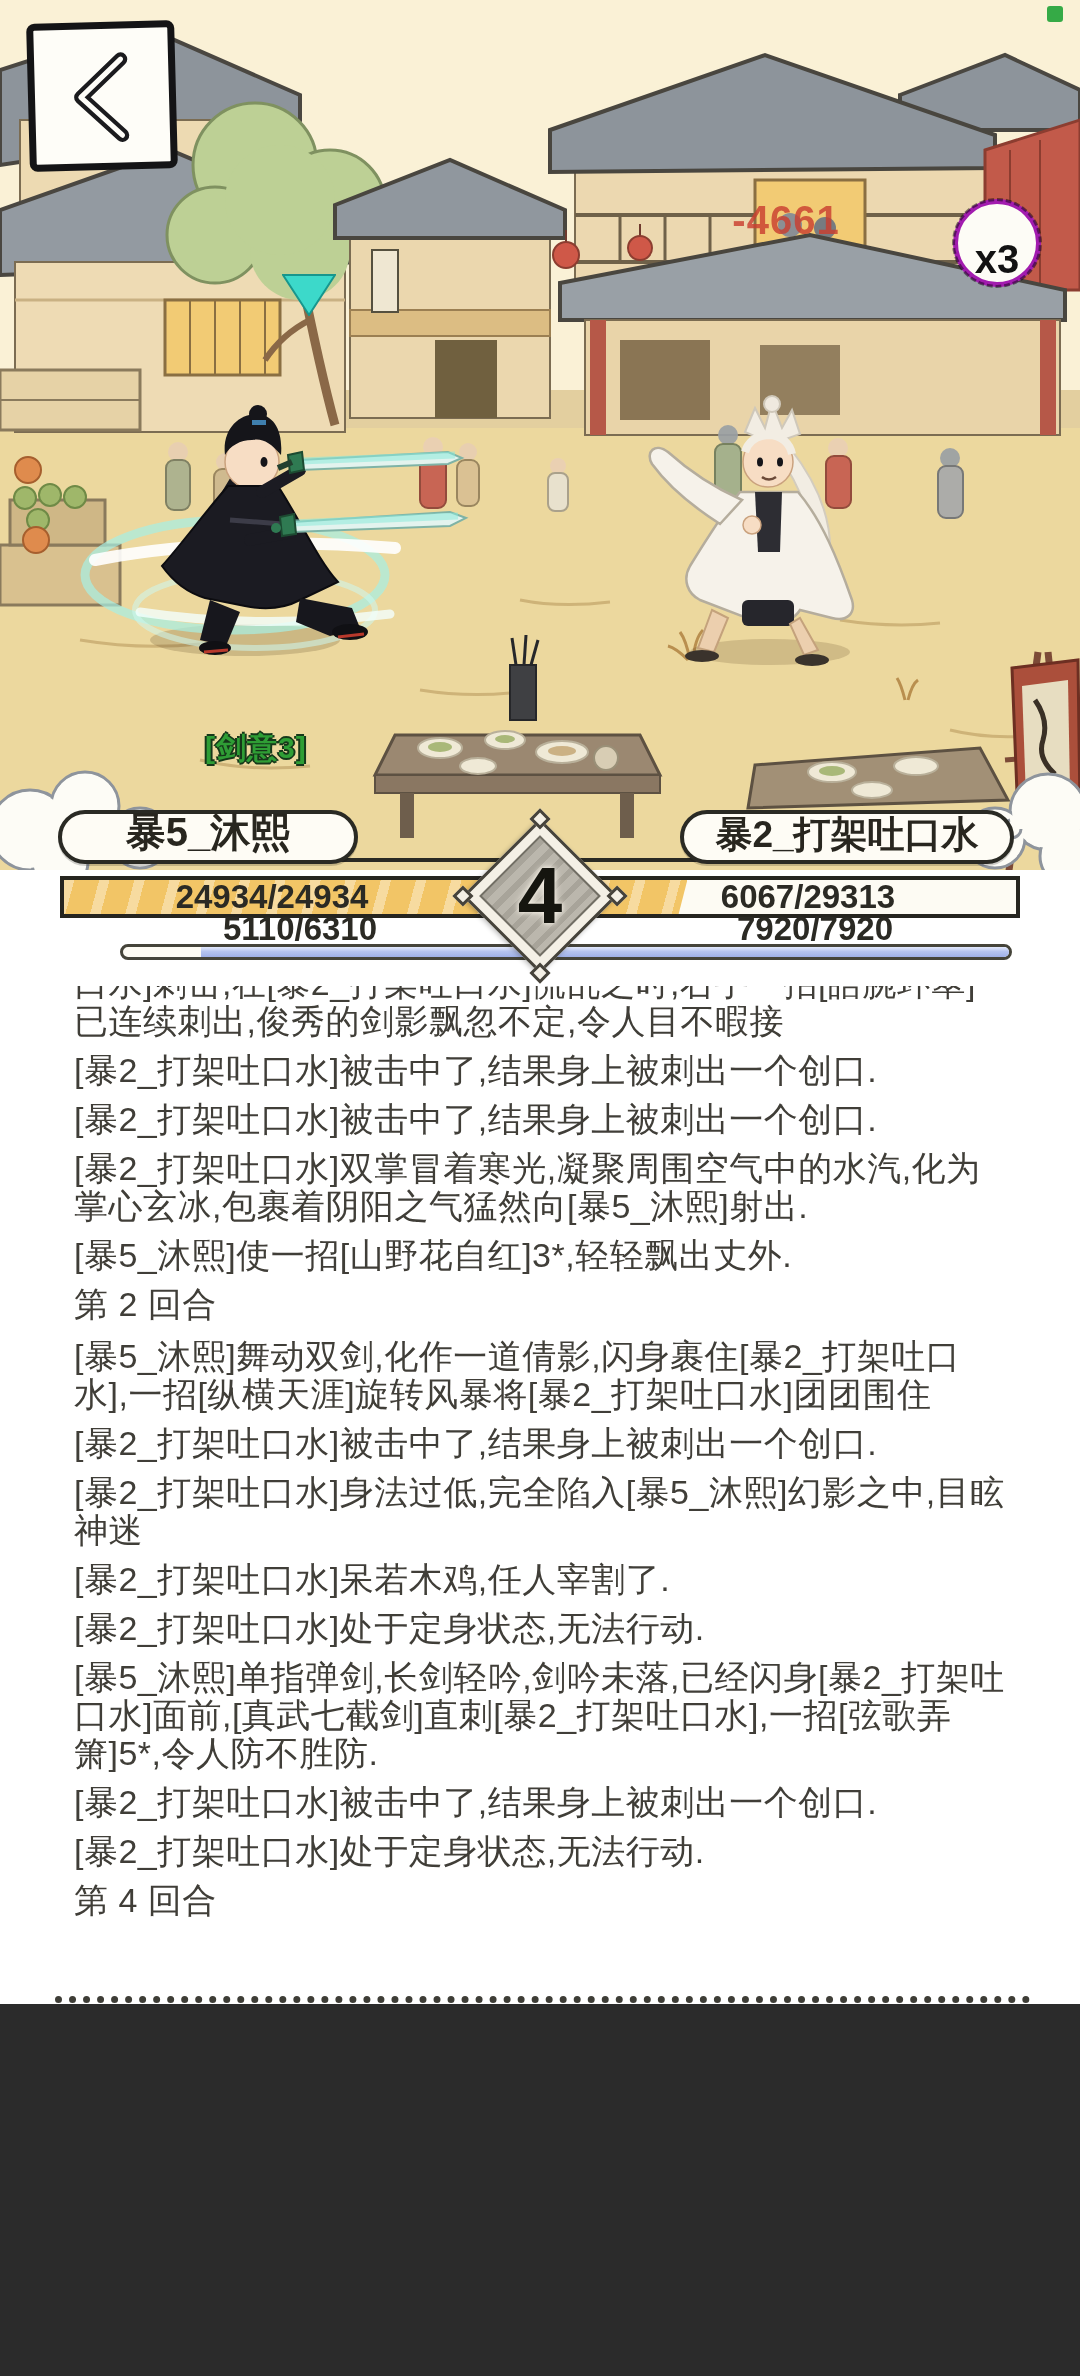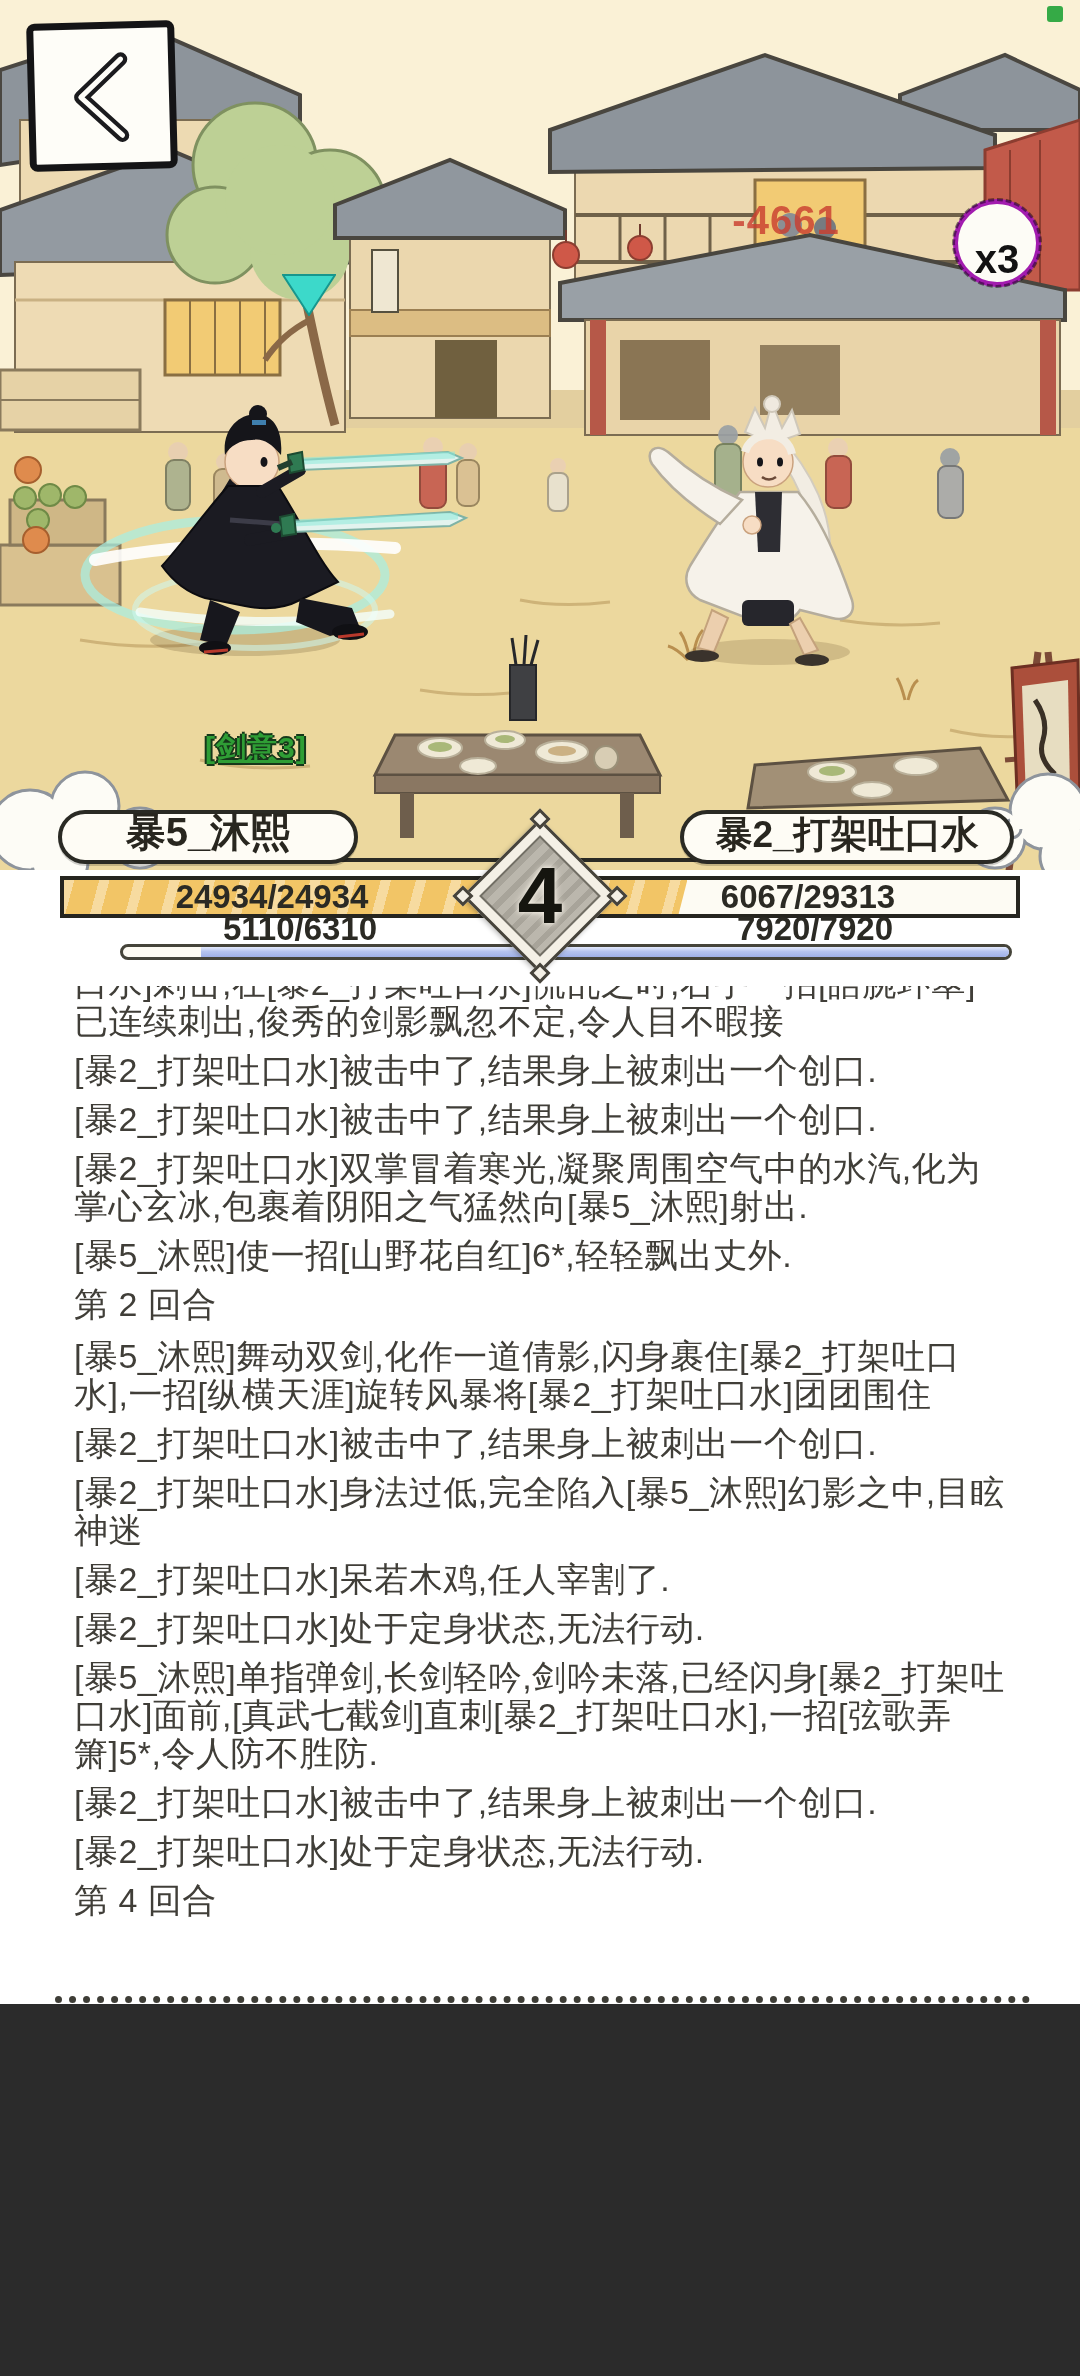--- a/index.html
+++ b/index.html
@@ -13,21 +13,21 @@
     display:flex;align-items:center;justify-content:center;box-sizing:border-box;}
   #rec-dot{left:1047px;top:6px;width:16px;height:16px;background:#35aa46;border-radius:3px;}
   #marker{left:282px;top:274px;}
   #damage{left:706px;top:198px;width:160px;text-align:center;font-size:40px;font-weight:700;
     color:rgba(201,62,48,.82);letter-spacing:1px;}
   #speed-btn{left:953px;top:199px;width:88px;height:88px;border-radius:50%;
     background:#fdfcf6;border:5px solid #a21caf;outline:3px dashed rgba(0,0,0,.45);outline-offset:-2px;
     display:flex;align-items:flex-end;justify-content:center;font-size:40px;font-weight:800;color:#121212;
     box-sizing:border-box;}
   #intent{left:205px;top:728px;font-size:30px;font-weight:800;color:#2f9e35;letter-spacing:1px;
-    text-shadow:-2px 0 0 #16381a,2px 0 0 #16381a,0 -2px 0 #16381a,0 2px 0 #16381a;text-decoration:underline;}
+    text-shadow:-2px 0 0 #16381a,2px 0 0 #16381a,0 -2px 0 #16381a,0 2px 0 #16381a;}
 
   
   .pill{background:#fefcf5;border:4px solid #2a2a24;border-radius:28px;box-sizing:border-box;
     display:flex;align-items:flex-end;justify-content:center;font-weight:700;color:#28261f;
     box-shadow:0 2px 0 rgba(0,0,0,.18);z-index:6;}
   #pill-left{left:58px;top:810px;width:300px;height:54px;font-size:40px;}
   #pill-right{left:680px;top:810px;width:334px;height:54px;font-size:37px;}
   .pill-line{height:4px;background:#2a2a24;border-radius:2px;z-index:5;}
   #pill-line-left{left:332px;top:858px;width:214px;}
   #pill-line-right{left:518px;top:858px;width:180px;}
@@ -373,21 +373,21 @@
       <div class="stud s3"></div>
       <div class="stud s4"></div>
   </div>
   <div class="abs" id="round-num">4</div>
 
   <div class="abs" id="battle-log">
       <div class="log-entry">口水]刺击,在[暴2_打架吐口水]慌乱之时,右手一招[皓腕环翠]已连续刺出,俊秀的剑影飘忽不定,令人目不暇接</div>
       <div class="log-entry">[暴2_打架吐口水]被击中了,结果身上被刺出一个创口.</div>
       <div class="log-entry">[暴2_打架吐口水]被击中了,结果身上被刺出一个创口.</div>
       <div class="log-entry">[暴2_打架吐口水]双掌冒着寒光,凝聚周围空气中的水汽,化为掌心玄冰,包裹着阴阳之气猛然向[暴5_沐熙]射出.</div>
-      <div class="log-entry">[暴5_沐熙]使一招[山野花自红]6*,轻轻飘出丈外.</div>
+      <div class="log-entry">[暴5_沐熙]使一招[山野花自红]3*,轻轻飘出丈外.</div>
       <div class="log-entry round">第 2 回合</div>
       <div class="log-entry">[暴5_沐熙]舞动双剑,化作一道倩影,闪身裹住[暴2_打架吐口水],一招[纵横天涯]旋转风暴将[暴2_打架吐口水]团团围住</div>
       <div class="log-entry">[暴2_打架吐口水]被击中了,结果身上被刺出一个创口.</div>
       <div class="log-entry">[暴2_打架吐口水]身法过低,完全陷入[暴5_沐熙]幻影之中,目眩神迷</div>
       <div class="log-entry">[暴2_打架吐口水]呆若木鸡,任人宰割了.</div>
       <div class="log-entry">[暴2_打架吐口水]处于定身状态,无法行动.</div>
       <div class="log-entry">[暴5_沐熙]单指弹剑,长剑轻吟,剑吟未落,已经闪身[暴2_打架吐口水]面前,[真武七截剑]直刺[暴2_打架吐口水],一招[弦歌弄箫]5*,令人防不胜防.</div>
       <div class="log-entry">[暴2_打架吐口水]被击中了,结果身上被刺出一个创口.</div>
       <div class="log-entry">[暴2_打架吐口水]处于定身状态,无法行动.</div>
       <div class="log-entry round">第 4 回合</div>

